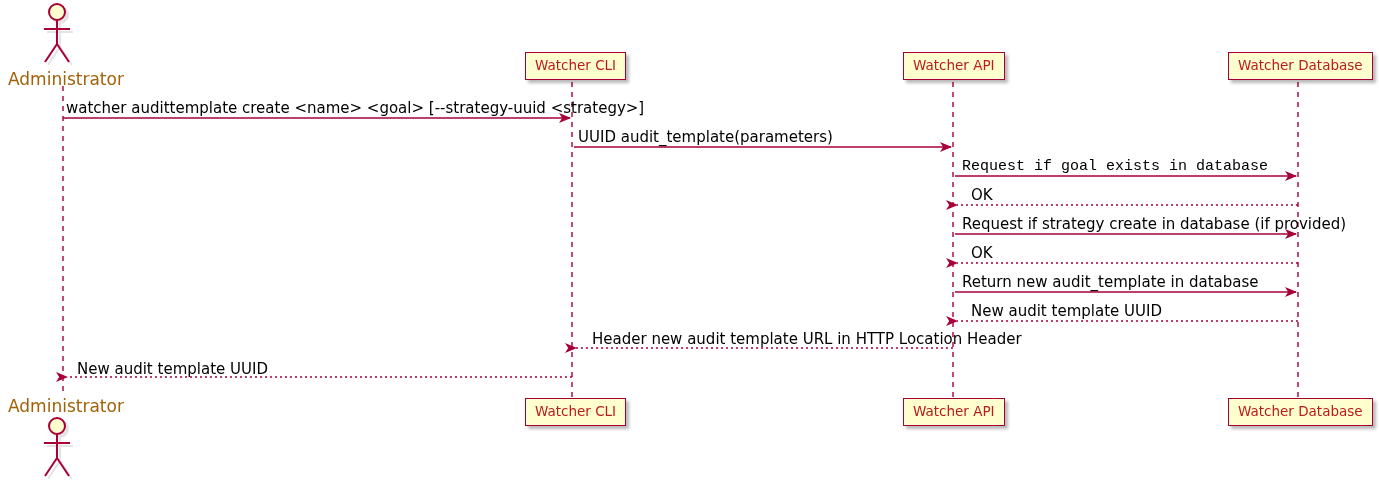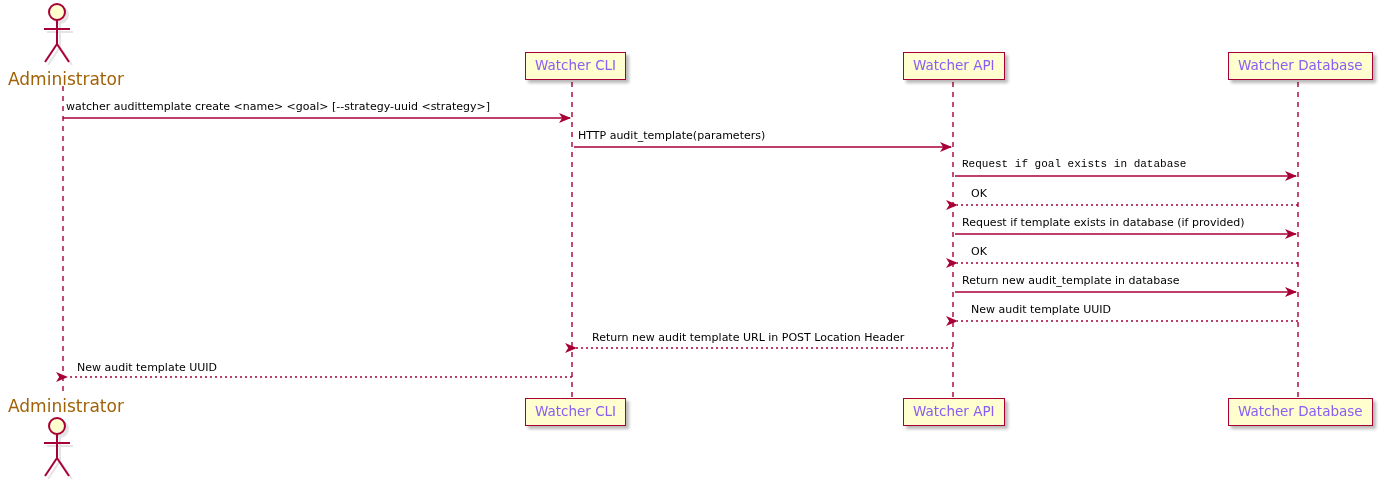--- a/index.html
+++ b/index.html
@@ -28,36 +28,36 @@
   .pbox {
     position: absolute;
     box-sizing: border-box;
     background: #FEFECE;
     border: 1.5px solid #A80036;
     box-shadow: 3px 3px 3px rgba(0,0,0,0.28);
     display: flex;
     align-items: center;
     justify-content: center;
     font-size: 13.5px;
-    color: #8b5cf6;
+    color: #b91c1c;
     line-height: 1;
     white-space: nowrap;
     padding: 0 9px;
     height: 28px;
   }
   .actor-label {
     position: absolute;
     font-size: 17px;
     color: #a16207;
     white-space: nowrap;
     line-height: 1;
   }
   .msg-label {
     position: absolute;
-    font-size: 11px;
+    font-size: 15px;
     color: #000000;
     white-space: nowrap;
     line-height: 1;
   }
 </style>
 </head>
 <body>
 
 <div id="diagram">
 
@@ -146,23 +146,23 @@
     <span>Watcher API</span>
   </div>
   <div class="pbox" style="left:1228px; top:398px;">
     <span>Watcher Database</span>
   </div>
 
   <div class="actor-label" style="left:8px; top:71px;">Administrator</div>
   <div class="actor-label" style="left:8px; top:398px;">Administrator</div>
 
   <div class="msg-label" style="left:66px; top:101px;">watcher audittemplate create &lt;name&gt; &lt;goal&gt; [--strategy-uuid &lt;strategy&gt;]</div>
-  <div class="msg-label" style="left:578px; top:130px;">HTTP audit_template(parameters)</div>
+  <div class="msg-label" style="left:578px; top:130px;">UUID audit_template(parameters)</div>
   <div class="msg-label" style="left:962px; top:159px;font-family:Liberation Mono, monospace;">Request if goal exists in database</div>
   <div class="msg-label" style="left:971px; top:188px;">OK</div>
-  <div class="msg-label" style="left:962px; top:217px;">Request if template exists in database (if provided)</div>
+  <div class="msg-label" style="left:962px; top:217px;">Request if strategy create in database (if provided)</div>
   <div class="msg-label" style="left:971px; top:246px;">OK</div>
   <div class="msg-label" style="left:962px; top:275px;">Return new audit_template in database</div>
   <div class="msg-label" style="left:971px; top:304px;">New audit template UUID</div>
-  <div class="msg-label" style="left:592px; top:332px;">Return new audit template URL in POST Location Header</div>
+  <div class="msg-label" style="left:592px; top:332px;">Header new audit template URL in HTTP Location Header</div>
   <div class="msg-label" style="left:77px; top:362px;">New audit template UUID</div>
 
 </div>
 
 </body></html>

